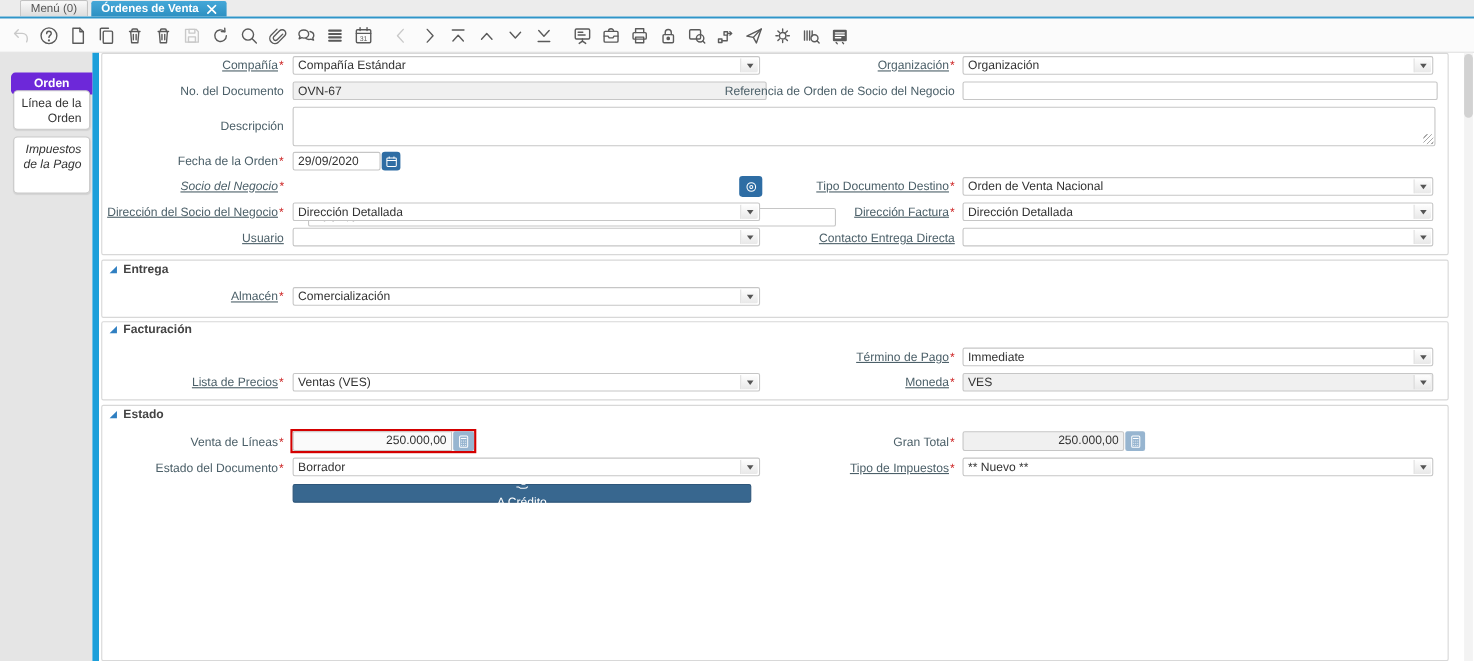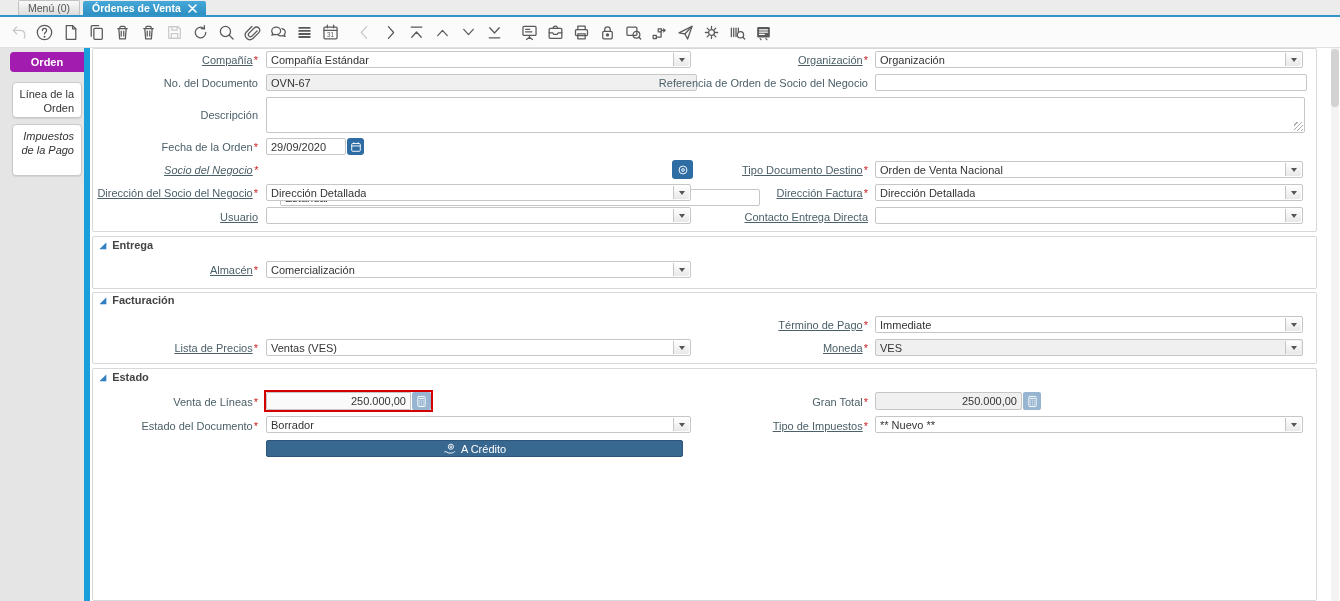--- a/index.html
+++ b/index.html
@@ -22,21 +22,21 @@
   .tb-btn.disabled{color:#c9c9c9;cursor:default;}
   .tb-btn[data-name="previous-record-button"]{margin-left:12px;}
   .tb-btn[data-name="report-button"]{margin-left:12px;}
   .tb-ic{display:block;width:19px;height:19px;}
   .tb-ic svg{display:block;}
 
   
   .nav-panel{position:absolute;top:48px;left:0;width:84px;height:553px;background:#e5e5e5;}
   .blue-bar{position:absolute;top:48px;left:84px;width:6px;height:553px;background:#1b9fda;}
   .side-tab{position:absolute;box-sizing:border-box;font-size:11px;line-height:14px;}
-  .side-tab.active{left:10px;width:74px;top:52px;height:20px;background:#a21caf;color:#fff;font-weight:bold;
+  .side-tab.active{left:10px;width:74px;top:66px;height:20px;background:#6d28d9;color:#fff;font-weight:bold;
     border-radius:4px 0 0 4px;display:flex;align-items:center;justify-content:center;}
   .side-tab.idle{left:12px;width:70px;background:#fff;border:1px solid #c9c9c9;border-radius:4px;color:#333;
     text-align:right;padding:4px 7px 4px 3px;box-shadow:0 1px 1px rgba(0,0,0,.08);}
   .side-tab.italic{font-style:italic;}
 
   
   .group{position:absolute;left:92px;width:1225px;border:1px solid #d8d8d8;border-radius:2px;background:#fff;box-sizing:border-box;}
   .sec-head{position:absolute;font-weight:bold;color:#444;font-size:11px;}
   .sec-tri{color:#2f7fc1;font-size:8px;margin-right:6px;vertical-align:1px;}
   .lbl{position:absolute;text-align:right;color:#4c6069;font-size:11px;white-space:nowrap;}
@@ -501,21 +501,21 @@
       </span>
   </div>
   <div class="lbl link" style="left:638px;top:420px;width:230px;" data-name="tipo-documento-label"><span class="t">Tipo de Impuestos</span><span class="req">*</span></div>
   <div class="fld combo" style="left:875px;top:416px;width:428px;" data-name="tipo-documento-select">
     <span class="val">** Nuevo **</span>
     <span class="cbtn" data-name="dropdown-button">
         <span class="tri" data-name="chevron-down-icon"></span>
       </span>
   </div>
 
-  <button class="credit-btn" style="left:266px;top:440px;width:417px;height:17px;" data-name="a-credito-button">
+  <button class="credit-btn" style="left:266px;top:440px;width:417px;height:17px;flex-direction:column;" data-name="a-credito-button">
     <span data-name="credit-icon" style="display:flex;">
       <svg width="13" height="12" viewBox="0 0 14 13" fill="none" stroke="#fff" stroke-width="1">
           <circle cx="8.5" cy="4" r="2.8"></circle>
           <circle cx="8.5" cy="4" r="1"></circle>
           <path d="M1.5 9.5 h2.3 l1.8 1.3 h3.6 c1.6 0 2.8-.7 3.6-1.7"></path>
         </svg>
     </span>
     <span>A Crédito</span>
   </button>
 

